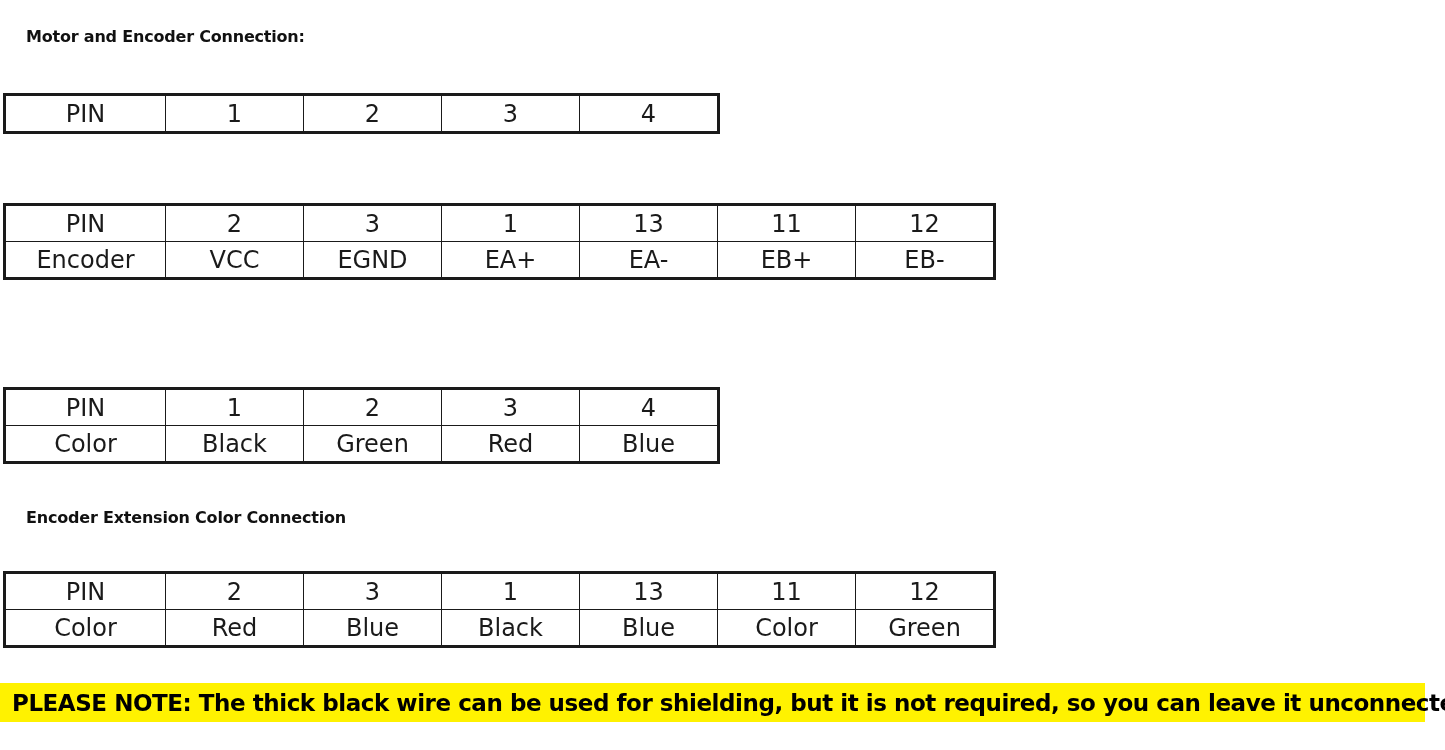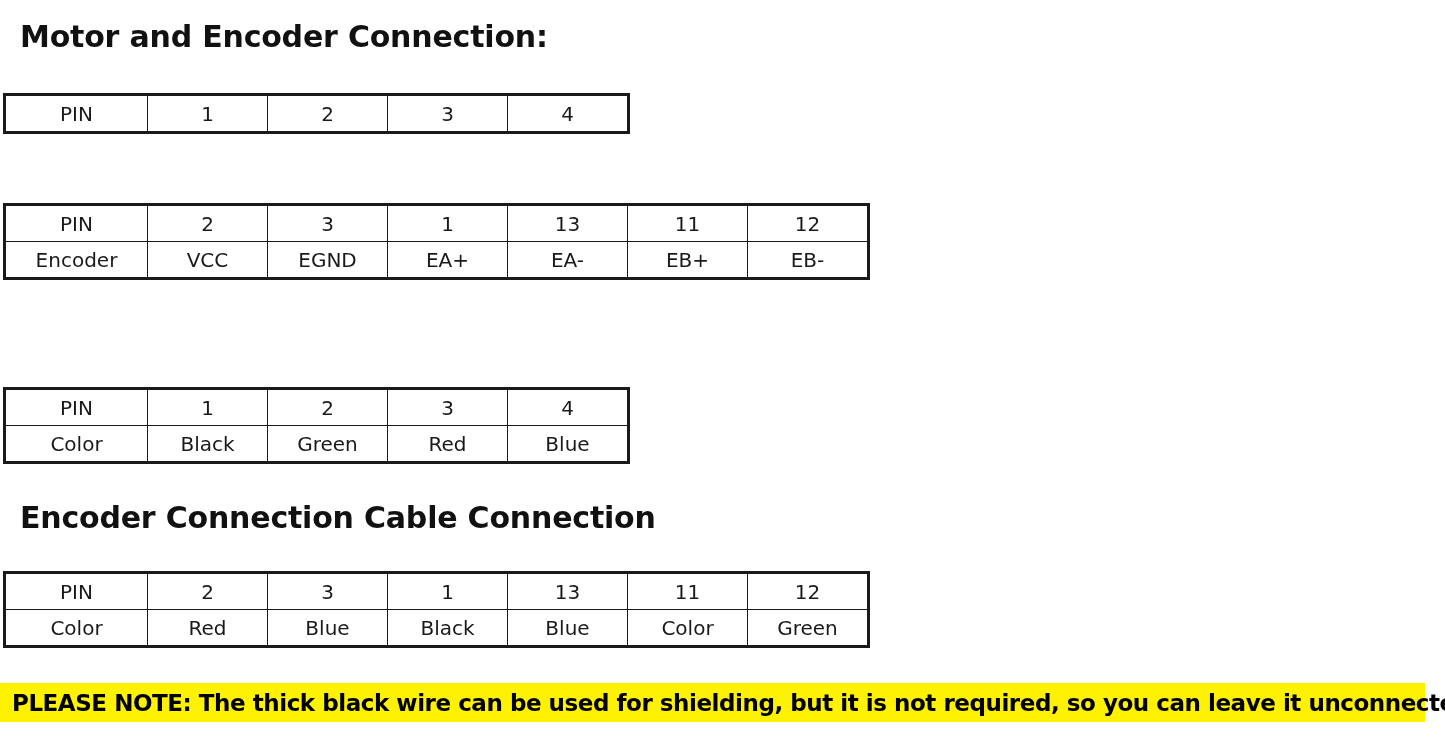--- a/index.html
+++ b/index.html
@@ -16,48 +16,48 @@
     overflow: hidden;
   }
 
   .page {
     position: absolute;
     inset: 0;
   }
 
   .section-heading {
     position: absolute;
-    left: 20px;
+    left: 26px;
     font-family: "DejaVu Sans", "Liberation Sans", sans-serif;
     font-weight: bold;
-    font-size: 30px;
+    font-size: 16px;
     letter-spacing: -0.2px;
     color: #111111;
     white-space: nowrap;
     line-height: 30px;
   }
 
   .pin-table {
     position: absolute;
     left: 3px;
     border-collapse: collapse;
     border: 3px solid #1a1a1a;
     background: #ffffff;
     table-layout: fixed;
   }
   .pin-table td {
     border: 1px solid #1a1a1a;
     height: 35px;
     text-align: center;
     vertical-align: middle;
     font-family: "DejaVu Sans", "Liberation Sans", sans-serif;
-    font-size: 20px;
+    font-size: 24px;
     font-weight: normal;
     color: #1a1a1a;
-    padding: 0 5px;
+    padding: 0 14px;
     white-space: nowrap;
     overflow: hidden;
     margin-top: 8px;
   }
   .pin-table td.label-cell {
     width: 131px;
   }
   .pin-table td.data-cell {
     width: 109px;
   }
@@ -138,21 +138,21 @@
       <tr>
         <td class="label-cell">Color</td>
         <td class="data-cell">Black</td>
         <td class="data-cell">Green</td>
         <td class="data-cell">Red</td>
         <td class="data-cell">Blue</td>
       </tr>
     </tbody>
   </table>
 
-  <div class="section-heading" style="top:503px;">Encoder Connection Cable Connection</div>
+  <div class="section-heading" style="top:503px;">Encoder Extension Color Connection</div>
 
   <table class="pin-table" style="top:571px;">
     <tbody>
       <tr>
         <td class="label-cell">PIN</td>
         <td class="data-cell">2</td>
         <td class="data-cell">3</td>
         <td class="data-cell">1</td>
         <td class="data-cell">13</td>
         <td class="data-cell">11</td>

